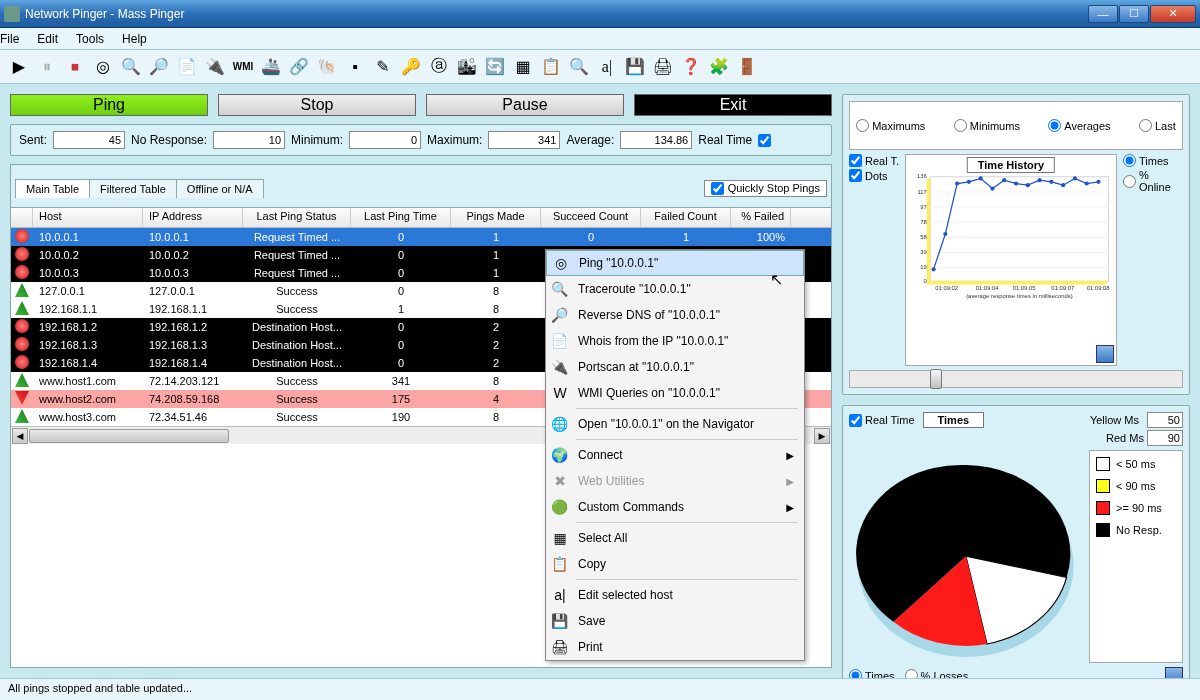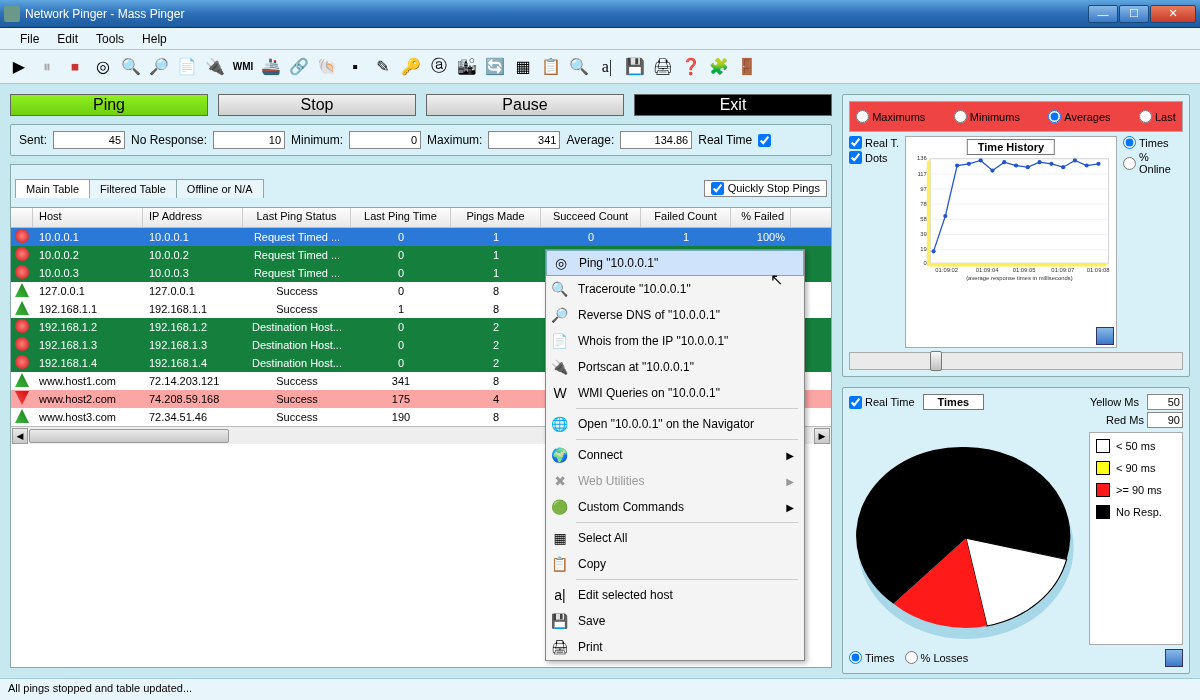--- a/index.html
+++ b/index.html
@@ -6,21 +6,21 @@
 body { background: #c8e8f0; width: 1200px; height: 700px; overflow: hidden; position: relative; }
 
 .titlebar { height: 28px; background: linear-gradient(#5ea6e0 0%, #2d6fb8 50%, #1e5a9e 100%); display: flex; align-items: center; padding: 0 4px; color: #fff; font-size: 12px; border-bottom: 1px solid #0a3a6a; }
 .titlebar .ticon { width:16px; height:16px; background:#6a998a; border-radius:2px; margin-right:5px; }
 .titlebar .tbtns { margin-left:auto; display:flex; }
 .titlebar .tb { width:30px; height:18px; margin-left:1px; border:1px solid #1a4a7a; border-radius:2px; display:flex; align-items:center; justify-content:center; font-size:11px; color:#fff; }
 .tb.min { background:linear-gradient(#8ab8e8,#3a7ac8); }
 .tb.max { background:linear-gradient(#8ab8e8,#3a7ac8); }
 .tb.close { background:linear-gradient(#e87a5a,#c83a2a); width:46px; }
 
-.menubar { height: 22px; background:#e8f5fa; border-bottom:1px solid #a0c8d8; display:flex; align-items:center; padding:0 20px; font-size:12px; }
+.menubar { height: 22px; background:#e8f5fa; border-bottom:1px solid #a0c8d8; display:flex; align-items:center; padding:0 0; font-size:12px; }
 .menubar span { margin-right:18px; cursor:default; }
 
 .toolbar { height: 34px; background:#e8f5fa; border-bottom:1px solid #a0c8d8; display:flex; align-items:center; padding:0 6px; gap:2px; }
 .tbi { width:26px; height:26px; border:1px solid transparent; display:flex; align-items:center; justify-content:center; font-size:16px; border-radius:2px; }
 
 .content { position:absolute; top:84px; left:0; right:0; bottom:22px; padding:10px; display:flex; gap:10px; }
 .left { flex:1; display:flex; flex-direction:column; gap:8px; }
 .right { width:348px; display:flex; flex-direction:column; gap:10px; }
 
 .actionrow { display:flex; gap:10px; }
@@ -45,29 +45,29 @@
 .ghdr { display:flex; background:linear-gradient(#fdfdfd,#e8e8e8); border-bottom:1px solid #bbb; height:20px; }
 .gc { border-right:1px solid #ccc; padding:2px 6px; overflow:hidden; white-space:nowrap; }
 .c0{width:22px;padding:2px 2px;} .c1{width:110px;} .c2{width:100px;} .c3{width:108px;text-align:center;} .c4{width:100px;text-align:center;} .c5{width:90px;text-align:center;} .c6{width:100px;text-align:center;} .c7{width:90px;text-align:center;} .c8{width:60px;text-align:right;}
 .grow{ display:flex; height:18px; align-items:center; }
 .grow .gc{ border-right:none; }
 .ic{ width:14px; height:14px; border-radius:7px; display:inline-block; margin:0 2px; }
 .ic.fail{ background:radial-gradient(#ff8080,#cc1010); }
 .ic.ok{ background:linear-gradient(45deg,#3dbb3d,#1a7a1a); clip-path:polygon(50% 0,100% 100%,0 100%); border-radius:0; }
 .ic.warn{ background:linear-gradient(45deg,#ff4a4a,#d01010); clip-path:polygon(50% 100%,100% 0,0 0); border-radius:0; }
 .r-sel{ background:#2a78d8; color:#fff; }
-.r-red{ background:#15803d; color:#fff; }
+.r-red{ background:#000000; color:#fff; }
 .r-white{ background:#fff; }
 .r-yellow{ background:#fca5a5; }
 .hscroll{ height:18px; background:#eee; border-top:1px solid #bbb; position:relative; }
 .hscroll .thumb{ position:absolute; left:18px; top:2px; width:200px; height:14px; background:linear-gradient(#eaeaea,#c8c8c8); border:1px solid #999; border-radius:2px; }
 .hscroll .arr{ position:absolute; top:1px; width:16px; height:16px; background:linear-gradient(#eaeaea,#c8c8c8); border:1px solid #999; font-size:9px; text-align:center; line-height:14px; }
 
 .panel { border:1px solid #8aa; background:#d8f0f8; border-radius:2px; padding:6px; font-size:11px; }
-.radiorow{ background:#ef4444; border:1px solid #aaa; padding:8px 2px; display:flex; gap:20px; align-items:center; justify-content:space-around; margin-bottom:4px; }
+.radiorow{ background:#ffffff; border:1px solid #aaa; padding:17px 2px; display:flex; gap:20px; align-items:center; justify-content:space-around; margin-bottom:4px; }
 .rr{ display:flex; align-items:center; gap:3px; }
 .chartbox{ background:#fff; border:1px solid #aaa; padding:4px; position:relative; }
 .charttitle{ position:absolute; top:2px; left:50%; transform:translateX(-50%); background:#fff; border:1px solid #777; padding:1px 10px; font-weight:bold; font-size:11px; }
 .linechart{ width:100%; height:150px; }
 .slidebar{ height:18px; margin-top:4px; position:relative; background:#eaeaea; border:1px solid #aaa; }
 .slidebar .sh{ position:absolute; left:80px; top:-2px; width:12px; height:20px; background:linear-gradient(#f8f8f8,#c0c0c0); border:1px solid #777; border-radius:2px; }
 .saveic{ position:absolute; right:2px; bottom:2px; width:18px; height:18px; background:linear-gradient(#8ab8e8,#3a7ac8); border:1px solid #336; }
 
 .piepanel{ flex:1; display:flex; flex-direction:column; }
 .pierow1{ display:flex; align-items:center; gap:8px; }

